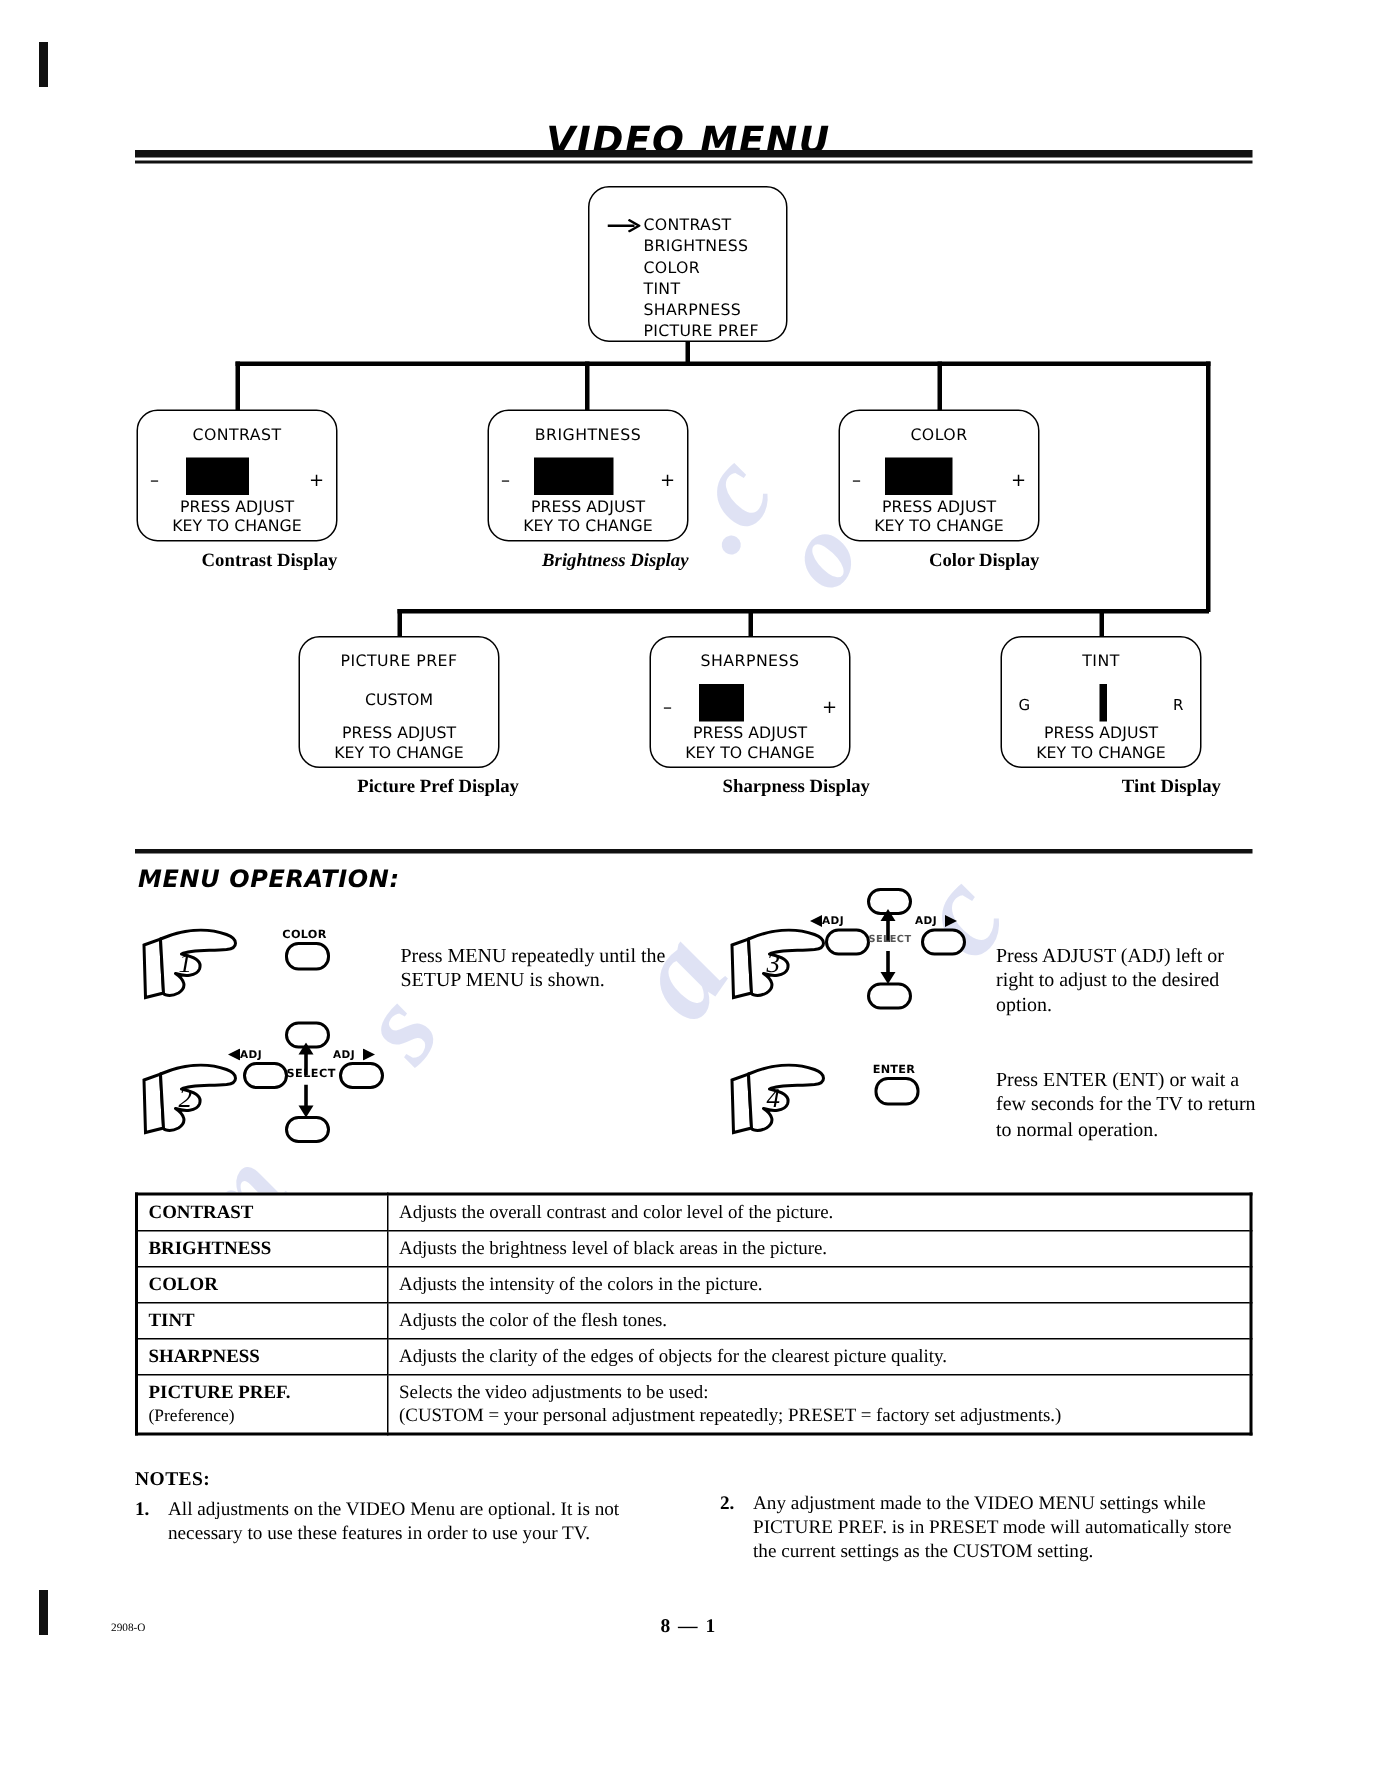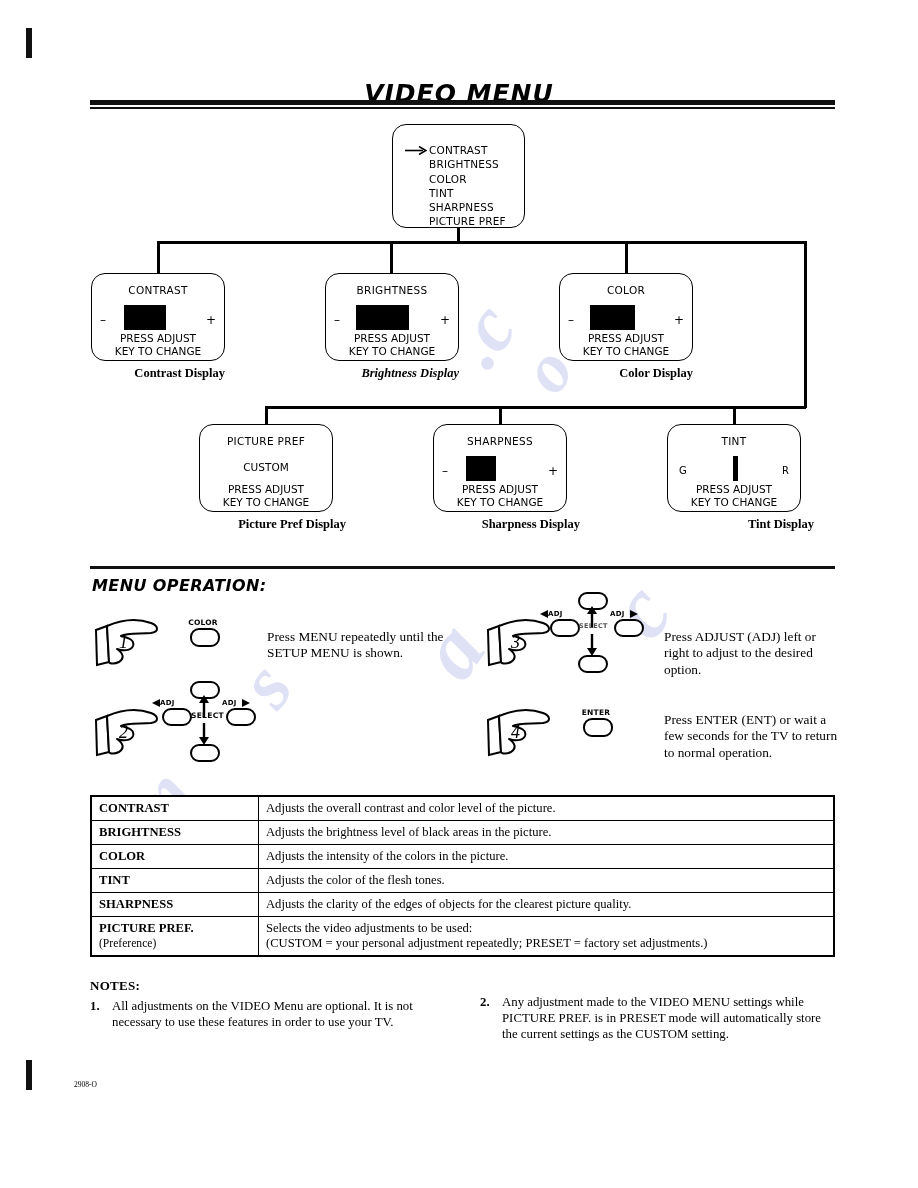--- a/index.html
+++ b/index.html
@@ -330,14 +330,15 @@
   <div class="note" style="left:90px;top:998px;width:330px;">
     <span class="n">1.</span>
     <span class="b">All adjustments on the VIDEO Menu are optional. It is not necessary to use these features in order to use your TV.</span>
   </div>
   <div class="note" style="left:480px;top:994px;width:348px;">
     <span class="n">2.</span>
     <span class="b">Any adjustment made to the VIDEO MENU settings while PICTURE PREF. is in PRESET mode will automatically store the current settings as the CUSTOM setting.</span>
   </div>
 
   <div class="fl">2908-O</div>
+  <div class="fc">8 — 1</div>
 
 </div>
 
 </body></html>

